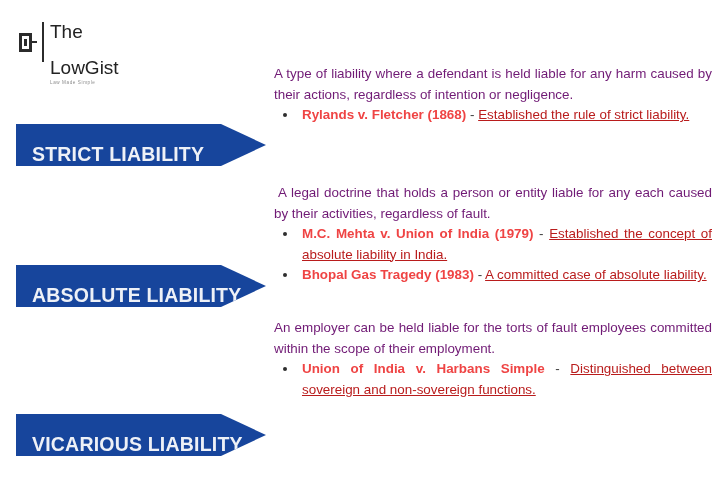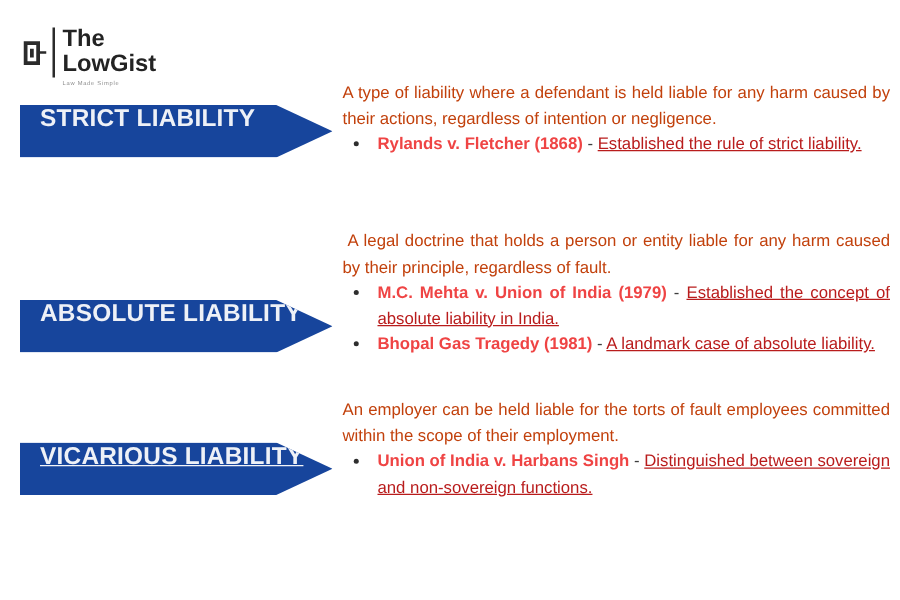--- a/index.html
+++ b/index.html
@@ -44,74 +44,75 @@
     flex-direction: column;
     justify-content: flex-start;
   }
   .logo-line1,
   .logo-line2 {
     font-family: "Liberation Sans", sans-serif;
     font-size: 19px;
     line-height: 19px;
     color: #232323;
     letter-spacing: 0px;
-    font-weight: 700;
+    font-weight: 400;
   }
   .logo-line2 {
-    margin-top: 1px;
+    margin-top: 17px;
   }
   .logo-tagline {
     margin-top: 3px;
     font-size: 4.6px;
     line-height: 6px;
     letter-spacing: 0.6px;
     color: #8d8d8d;
     font-weight: 400;
     transform: scale(1);
   }
 
   
   .banner {
     position: absolute;
     left: 16px;
     width: 250px;
     height: 42px;
     background: #17459c;
     color: #f2f4f8;
     display: flex;
-    align-items: flex-start;
+    align-items: flex-end;
     -webkit-clip-path: polygon(0 0, 82% 0, 100% 50%, 82% 100%, 0 100%);
     clip-path: polygon(0 0, 82% 0, 100% 50%, 82% 100%, 0 100%);
+    margin-top: 40px;
   }
   .banner-label {
     font-size: 19.5px;
     font-weight: bold;
     letter-spacing: 0.2px;
     padding-left: 16px;
     white-space: nowrap;
     color: #eef1f7;
   }
   .banner-1 { top: 84px; }
-  .banner-2 { top: 240px; }
-  .banner-3 { top: 354px; text-decoration: underline; }
+  .banner-2 { top: 225px; }
+  .banner-3 { top: 374px; }
 
   
   .content {
     position: absolute;
     left: 274px;
     width: 438px;
   }
   .sec-1 { top: 64px; }
   .sec-2 { top: 183px; }
   .sec-3 { top: 318px; }
 
   .intro {
     font-size: 13.4px;
     line-height: 20.5px;
-    color: #c2410c;
+    color: #701a75;
     text-align: justify;
     text-justify: inter-word;
     margin: 0;
   }
   .intro.indented { text-indent: 4px; }
 
   ul.cases {
     margin: 0;
     padding: 0;
     list-style: none;
@@ -175,31 +176,31 @@
 <div class="content sec-1">
   <p class="intro">A type of liability where a defendant is held liable for any harm caused by their actions, regardless of intention or negligence.</p>
   <ul class="cases">
     <li>
       <span class="dot"></span><span class="case-name">Rylands v. Fletcher (1868)</span><span class="case-sep"> - </span><span class="case-desc">Established the rule of strict liability.</span>
     </li>
   </ul>
 </div>
 
 <div class="content sec-2">
-  <p class="intro indented">A legal doctrine that holds a person or entity liable for any harm caused by their principle, regardless of fault.</p>
+  <p class="intro indented">A legal doctrine that holds a person or entity liable for any each caused by their activities, regardless of fault.</p>
   <ul class="cases">
     <li>
       <span class="dot"></span><span class="case-name">M.C. Mehta v. Union of India (1979)</span><span class="case-sep"> - </span><span class="case-desc">Established the concept of absolute liability in India.</span>
     </li>
     <li>
-      <span class="dot"></span><span class="case-name">Bhopal Gas Tragedy (1981)</span><span class="case-sep"> - </span><span class="case-desc">A landmark case of absolute liability.</span>
+      <span class="dot"></span><span class="case-name">Bhopal Gas Tragedy (1983)</span><span class="case-sep"> - </span><span class="case-desc">A committed case of absolute liability.</span>
     </li>
   </ul>
 </div>
 
 <div class="content sec-3">
   <p class="intro">An employer can be held liable for the torts of fault employees committed within the scope of their employment.</p>
   <ul class="cases">
     <li>
-      <span class="dot"></span><span class="case-name">Union of India v. Harbans Singh</span><span class="case-sep"> - </span><span class="case-desc">Distinguished between sovereign and non-sovereign functions.</span>
+      <span class="dot"></span><span class="case-name">Union of India v. Harbans Simple</span><span class="case-sep"> - </span><span class="case-desc">Distinguished between sovereign and non-sovereign functions.</span>
     </li>
   </ul>
 </div>
 
 </body></html>

